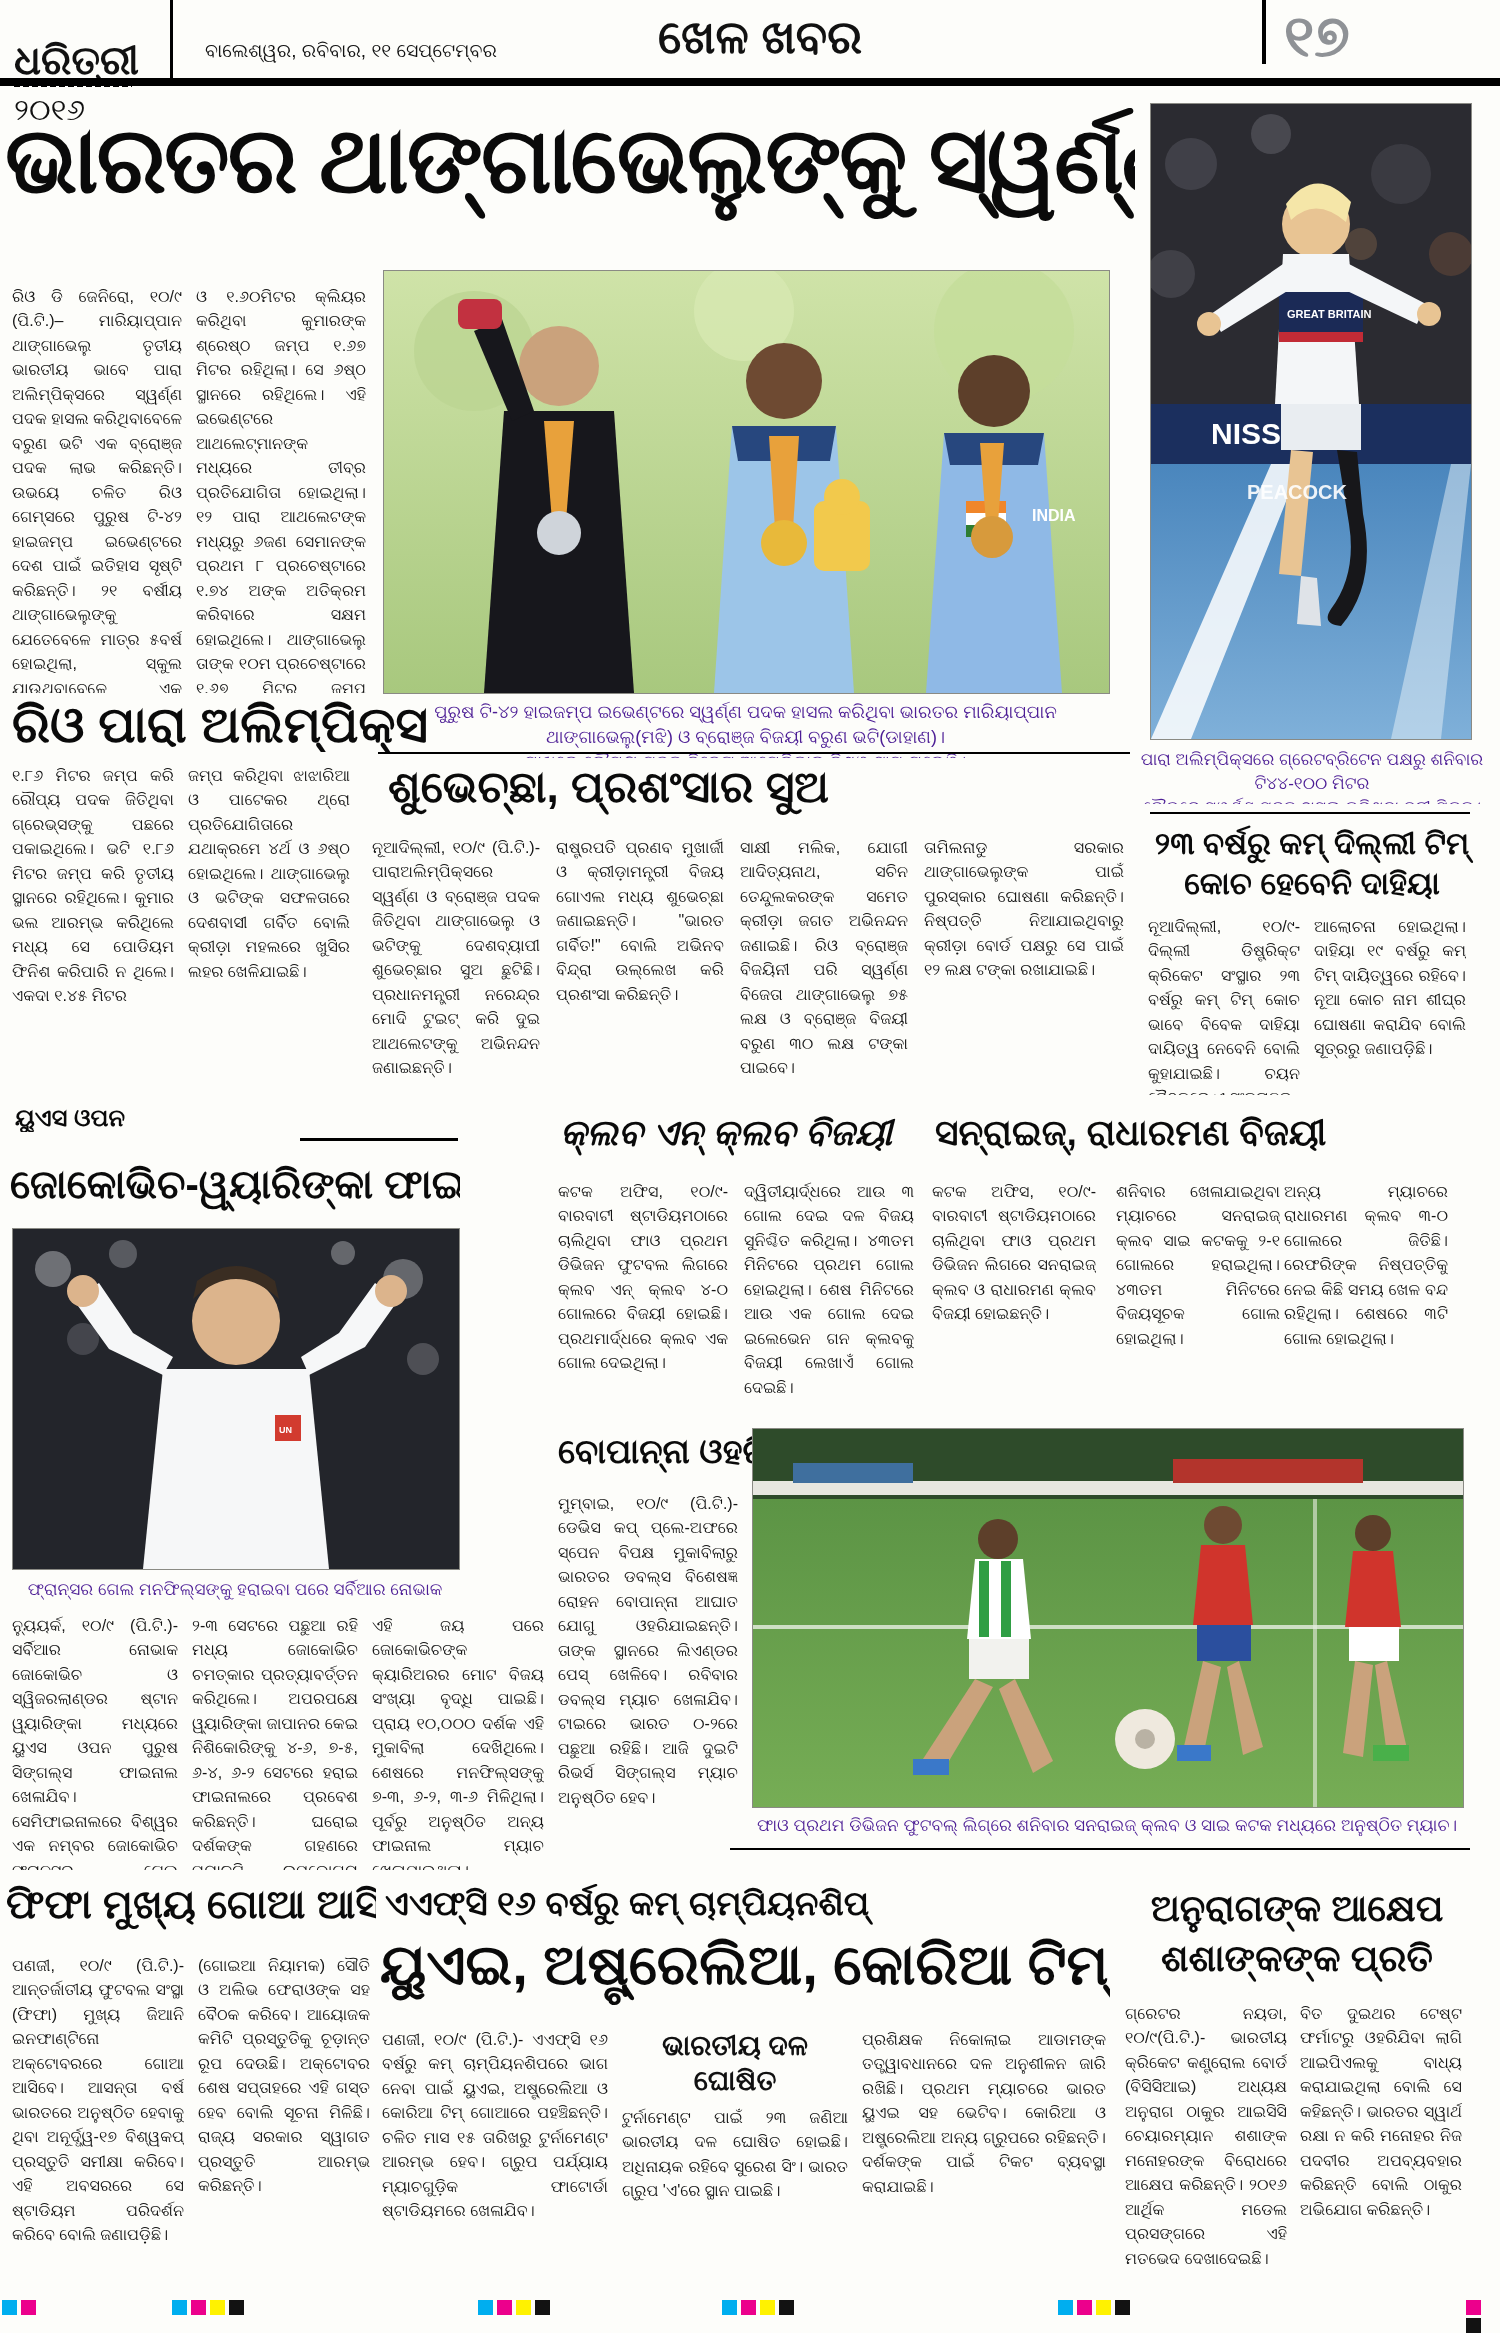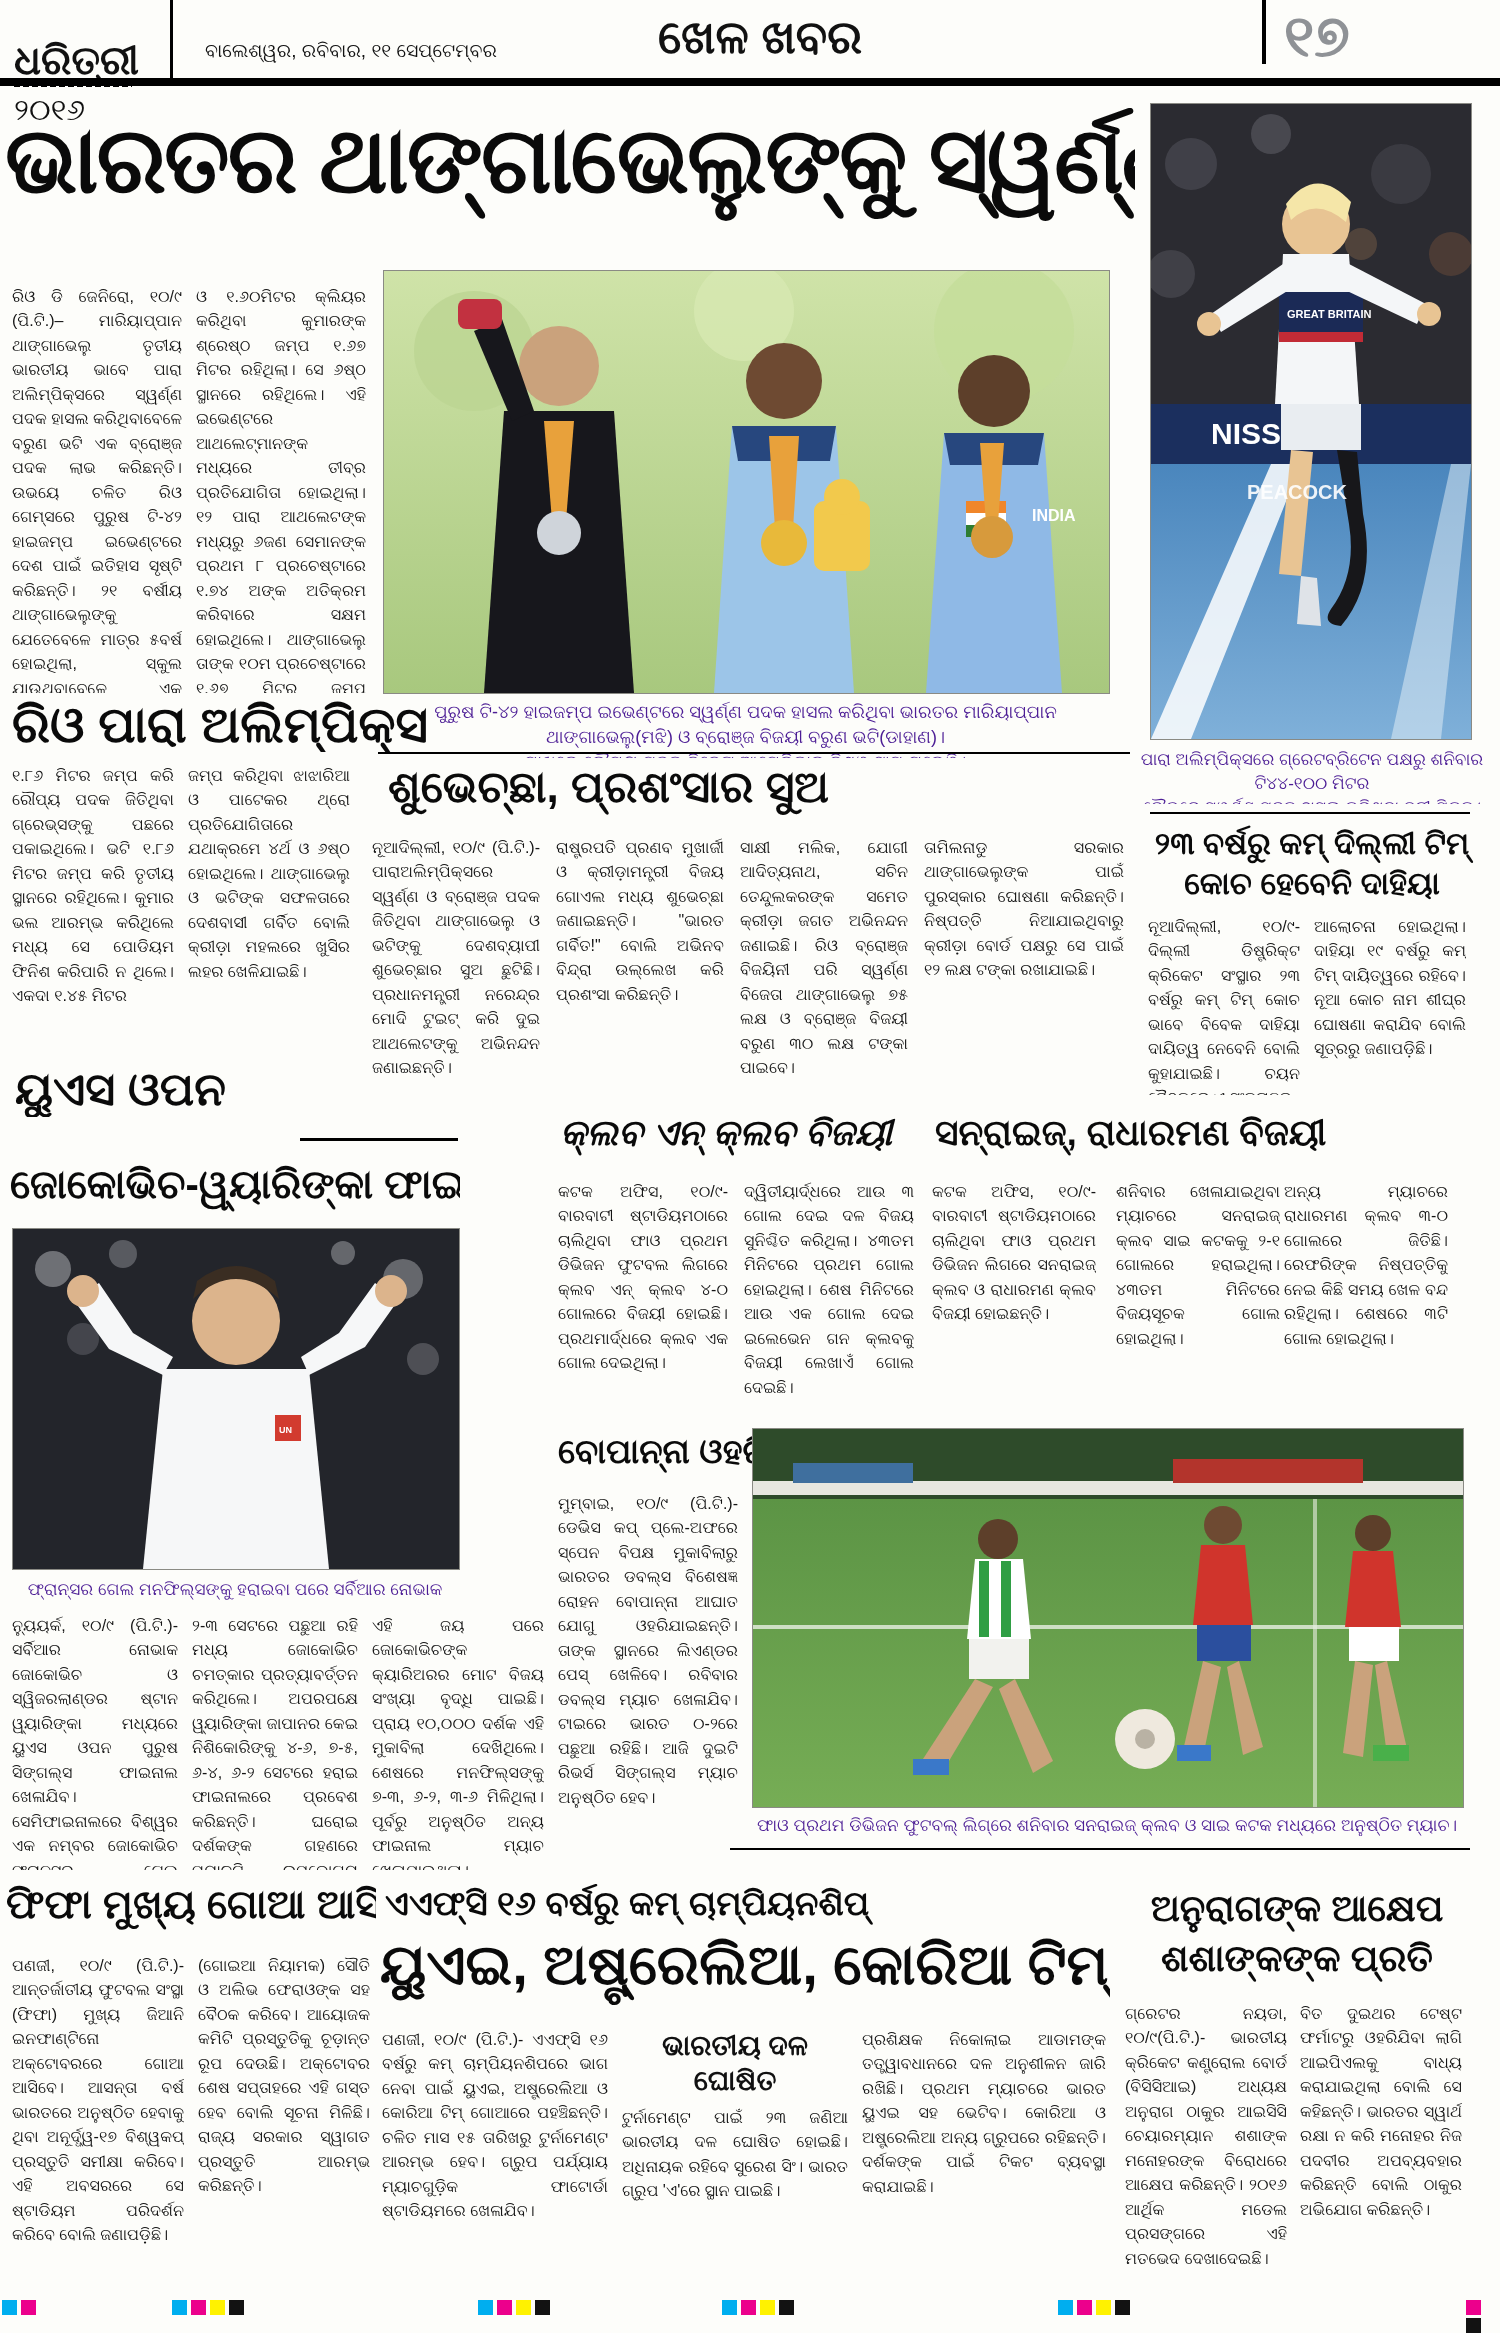--- a/index.html
+++ b/index.html
@@ -143,21 +143,21 @@
   <div class="col" style="left:12px;top:764px;width:162px;height:340px;">୧.୮୬ ମିଟର ଜମ୍ପ କରି ରୌପ୍ୟ ପଦକ ଜିତିଥିବା ଗ୍ରେଭ୍ସଙ୍କୁ ପଛରେ ପକାଇଥିଲେ। ଭଟି ୧.୮୬ ମିଟର ଜମ୍ପ କରି ତୃତୀୟ ସ୍ଥାନରେ ରହିଥିଲେ। କୁମାର ଭଲ ଆରମ୍ଭ କରିଥିଲେ ମଧ୍ୟ ସେ ପୋଡିୟମ ଫିନିଶ କରିପାରି ନ ଥିଲେ। ଏକଦା ୧.୪୫ ମିଟର</div>
   <div class="col" style="left:188px;top:764px;width:162px;height:340px;">ଜମ୍ପ କରିଥିବା ଝାଝାରିଆ ଓ ପାଟେକର ଥ୍ରୋ ପ୍ରତିଯୋଗିତାରେ ଯଥାକ୍ରମେ ୪ର୍ଥ ଓ ୬ଷ୍ଠ ହୋଇଥିଲେ। ଥାଙ୍ଗାଭେଲୁ ଓ ଭଟିଙ୍କ ସଫଳତାରେ ଦେଶବାସୀ ଗର୍ବିତ ବୋଲି କ୍ରୀଡ଼ା ମହଲରେ ଖୁସିର ଲହର ଖେଳିଯାଇଛି।</div>
 
   <div class="rule" style="left:378px;top:752px;width:752px;height:2px;"></div>
   <div class="hl" style="left:388px;top:762px;width:600px;height:62px;font-size:44px;white-space:nowrap;">ଶୁଭେଚ୍ଛା, ପ୍ରଶଂସାର ସୁଅ</div>
   <div class="col" style="left:372px;top:836px;width:168px;height:268px;">ନୂଆଦିଲ୍ଲୀ, ୧୦/୯ (ପି.ଟି.)- ପାରାଅଲିମ୍ପିକ୍ସରେ ସ୍ୱର୍ଣ୍ଣ ଓ ବ୍ରୋଞ୍ଜ ପଦକ ଜିତିଥିବା ଥାଙ୍ଗାଭେଲୁ ଓ ଭଟିଙ୍କୁ ଦେଶବ୍ୟାପୀ ଶୁଭେଚ୍ଛାର ସୁଅ ଛୁଟିଛି। ପ୍ରଧାନମନ୍ତ୍ରୀ ନରେନ୍ଦ୍ର ମୋଦି ଟୁଇଟ୍ କରି ଦୁଇ ଆଥଲେଟଙ୍କୁ ଅଭିନନ୍ଦନ ଜଣାଇଛନ୍ତି।</div>
   <div class="col" style="left:556px;top:836px;width:168px;height:268px;">ରାଷ୍ଟ୍ରପତି ପ୍ରଣବ ମୁଖାର୍ଜୀ ଓ କ୍ରୀଡ଼ାମନ୍ତ୍ରୀ ବିଜୟ ଗୋଏଲ ମଧ୍ୟ ଶୁଭେଚ୍ଛା ଜଣାଇଛନ୍ତି। "ଭାରତ ଗର୍ବିତ!" ବୋଲି ଅଭିନବ ବିନ୍ଦ୍ରା ଉଲ୍ଲେଖ କରି ପ୍ରଶଂସା କରିଛନ୍ତି।</div>
   <div class="col" style="left:740px;top:836px;width:168px;height:268px;">ସାକ୍ଷୀ ମଲିକ, ଯୋଗୀ ଆଦିତ୍ୟନାଥ, ସଚିନ ତେନ୍ଦୁଲକରଙ୍କ ସମେତ କ୍ରୀଡ଼ା ଜଗତ ଅଭିନନ୍ଦନ ଜଣାଇଛି। ରିଓ ବ୍ରୋଞ୍ଜ ବିଜୟିନୀ ପରି ସ୍ୱର୍ଣ୍ଣ ବିଜେତା ଥାଙ୍ଗାଭେଲୁ ୭୫ ଲକ୍ଷ ଓ ବ୍ରୋଞ୍ଜ ବିଜୟୀ ବରୁଣ ୩୦ ଲକ୍ଷ ଟଙ୍କା ପାଇବେ।</div>
   <div class="col" style="left:924px;top:836px;width:200px;height:268px;">ତାମିଲନାଡୁ ସରକାର ଥାଙ୍ଗାଭେଲୁଙ୍କ ପାଇଁ ପୁରସ୍କାର ଘୋଷଣା କରିଛନ୍ତି। ନିଷ୍ପତ୍ତି ନିଆଯାଇଥିବାରୁ କ୍ରୀଡ଼ା ବୋର୍ଡ ପକ୍ଷରୁ ସେ ପାଇଁ ୧୨ ଲକ୍ଷ ଟଙ୍କା ରଖାଯାଇଛି।</div>
 
-  <div class="hl" style="left:15px;top:1062px;width:330px;font-size:46px;white-space:nowrap;">ୟୁଏସ ଓପନ</div>
+  <div class="hl" style="left:15px;top:1104px;width:330px;font-size:24px;white-space:nowrap;">ୟୁଏସ ଓପନ</div>
   <div class="rule" style="left:300px;top:1138px;width:158px;height:3px;"></div>
   <div class="hl" style="left:10px;top:1162px;width:450px;height:60px;font-size:40px;white-space:nowrap;">ଜୋକୋଭିଚ-ୱ୍ୟାରିଙ୍କା ଫାଇନାଲ</div>
   <div class="ph" style="left:12px;top:1228px;width:446px;height:340px;">
     <svg width="446" height="340" viewBox="0 0 446 340">
       <rect width="446" height="340" fill="#23252b"></rect>
       <circle cx="40" cy="40" r="18" fill="#b9bbc0" opacity="0.5"></circle>
       <circle cx="110" cy="25" r="14" fill="#8e9095" opacity="0.5"></circle>
       <circle cx="390" cy="50" r="20" fill="#a7a9ae" opacity="0.5"></circle>
       <circle cx="330" cy="24" r="12" fill="#c9cbd0" opacity="0.4"></circle>
       <circle cx="70" cy="110" r="16" fill="#5a5c62" opacity="0.6"></circle>

